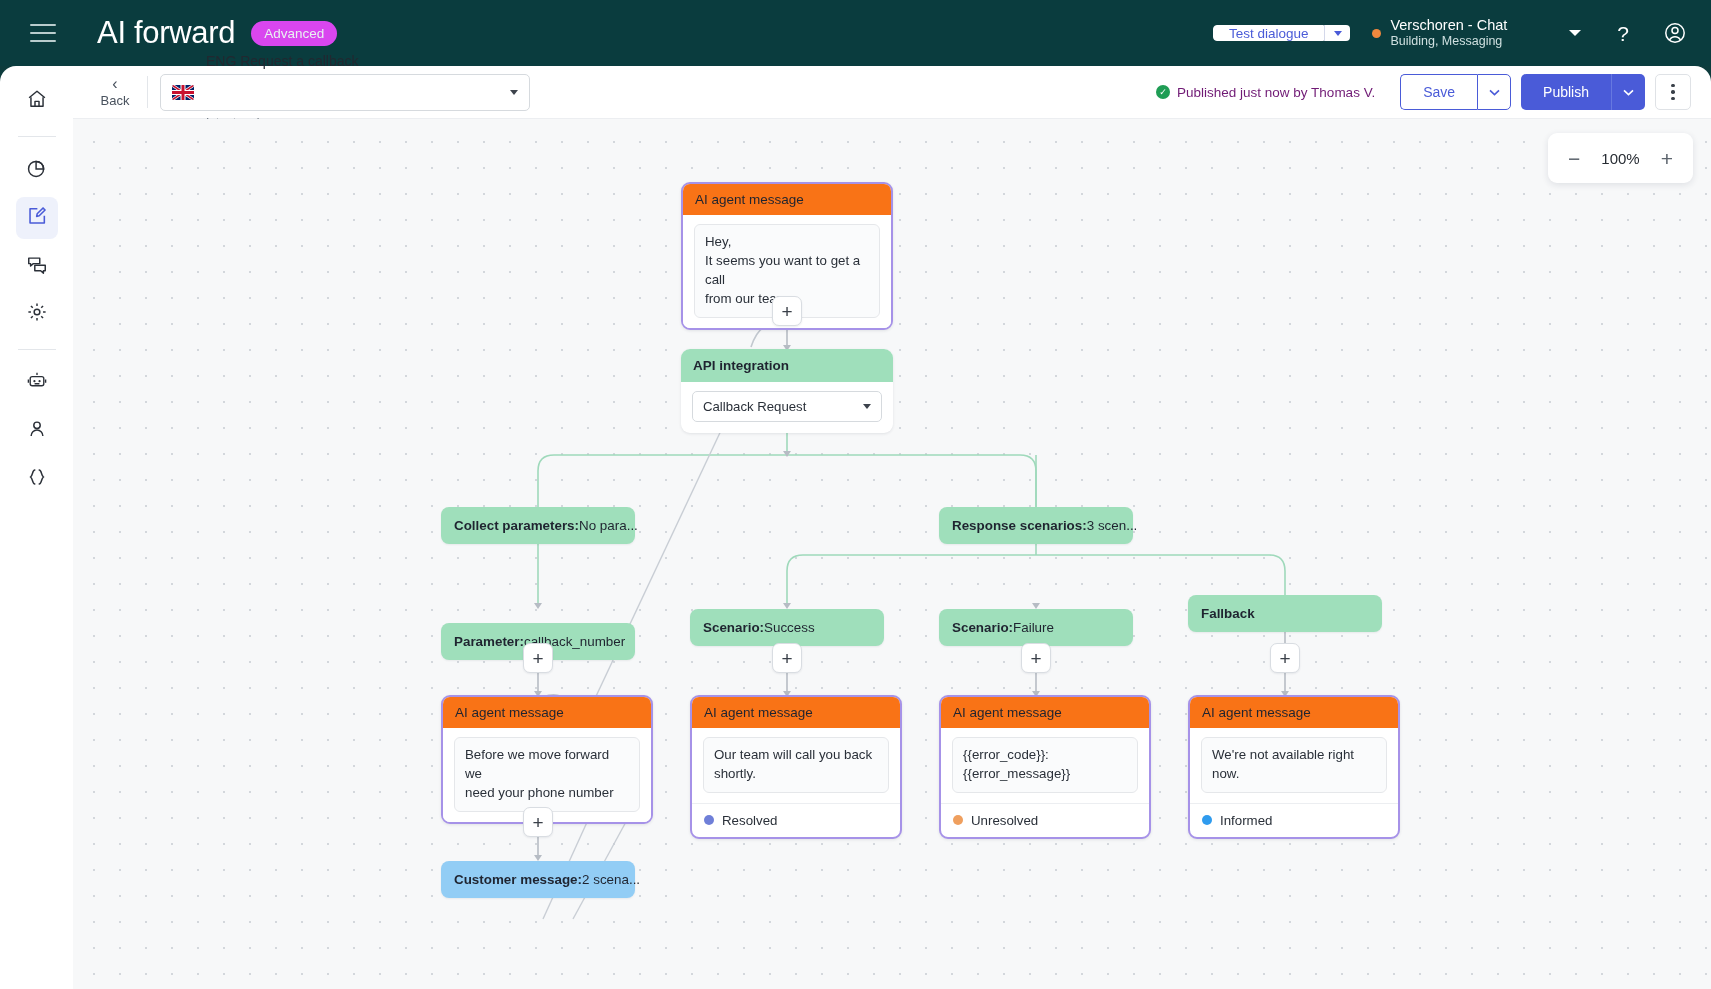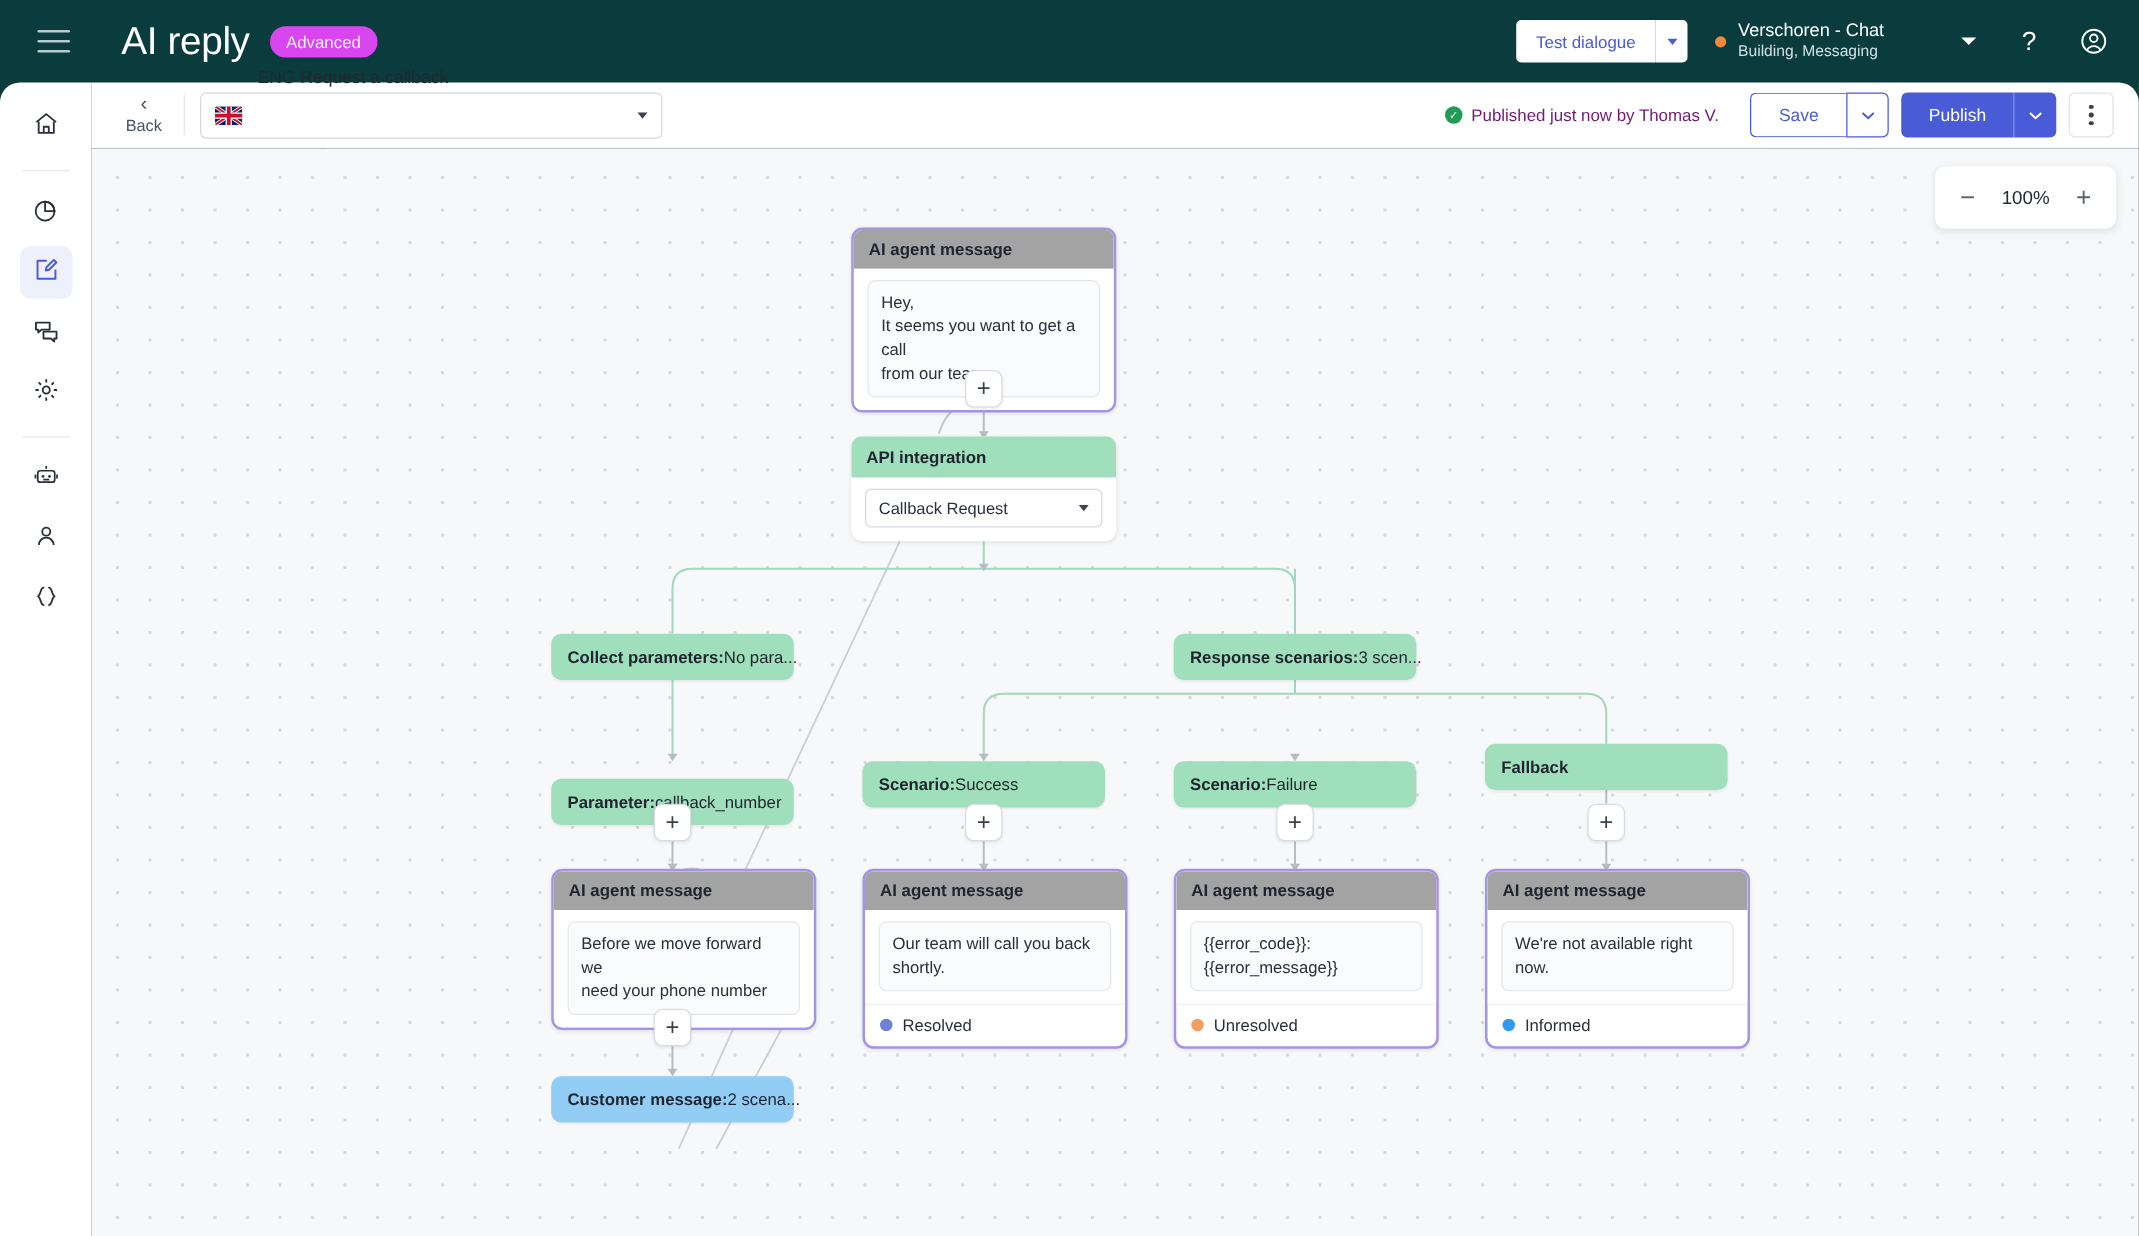--- a/index.html
+++ b/index.html
@@ -30,21 +30,21 @@
   }
   .badge-advanced {
     margin-left: 16px; background: #d946ef; color: #e9f2f2;
     font-size: 13.5px; padding: 5px 13px; border-radius: 13px;
     white-space: nowrap;
   }
   .topbar-right {
     margin-left: auto; display: flex; align-items: center; gap: 0px;
     padding-right: 24px;
   }
-  .test-dialogue-group { display: flex; align-items: stretch; height: 34px; margin-right: 22px; }
+  .test-dialogue-group { display: flex; align-items: stretch; height: 16px; margin-right: 22px; }
   .test-dialogue-btn {
     background: #ffffff; color: #4a5bd8; border: 1px solid #ffffff;
     border-radius: 4px 0 0 4px; font-size: 13.5px;
     padding: 0 15px; display: flex; align-items: center;
     cursor: pointer; white-space: nowrap;
   }
   .test-dialogue-caret {
     background: #ffffff; border-left: 1px solid #d4d8ea;
     border-radius: 0 4px 4px 0; width: 26px;
     display: flex; align-items: center; justify-content: center; cursor: pointer;
@@ -156,22 +156,22 @@
   
   .node { position: absolute; z-index: 3; }
 
   .card {
     width: 212px; border-radius: 9px; overflow: hidden;
     border: 2px solid #a692e8; background: #ffffff;
     box-shadow: 0 1px 3px rgba(30,40,60,.10);
     cursor: pointer;
   }
   .card-head {
-    background: #a3a3a3; color: #1f2430;
-    font-size: 13.5px; font-weight: bold;
+    background: #f97316; color: #1f2430;
+    font-size: 13.5px; font-weight: normal;
     padding: 8px 12px;
   }
   .card-body { padding: 9px 11px 10px; background: #fff; }
   .msg-box {
     border: 1px solid #e5e7ea; border-radius: 6px;
     background: #fafbfc; padding: 8px 10px;
     font-size: 13.3px; color: #2a3039; line-height: 1.42;
     white-space: pre-line; min-height: 44px;
   }
   .status-row {
@@ -216,21 +216,21 @@
 </style>
 </head>
 <body>
 
 <div class="topbar">
   <div class="hamburger">
     <span></span>
       <span></span>
       <span></span>
   </div>
-  <div class="app-title">AI reply</div>
+  <div class="app-title">AI forward</div>
   <div class="badge-advanced">Advanced</div>
 
   <div class="topbar-right">
     <div class="test-dialogue-group">
       <div class="test-dialogue-btn">Test dialogue</div>
       <div class="test-dialogue-caret">
         <div class="caret-dn"></div>
       </div>
     </div>
 

